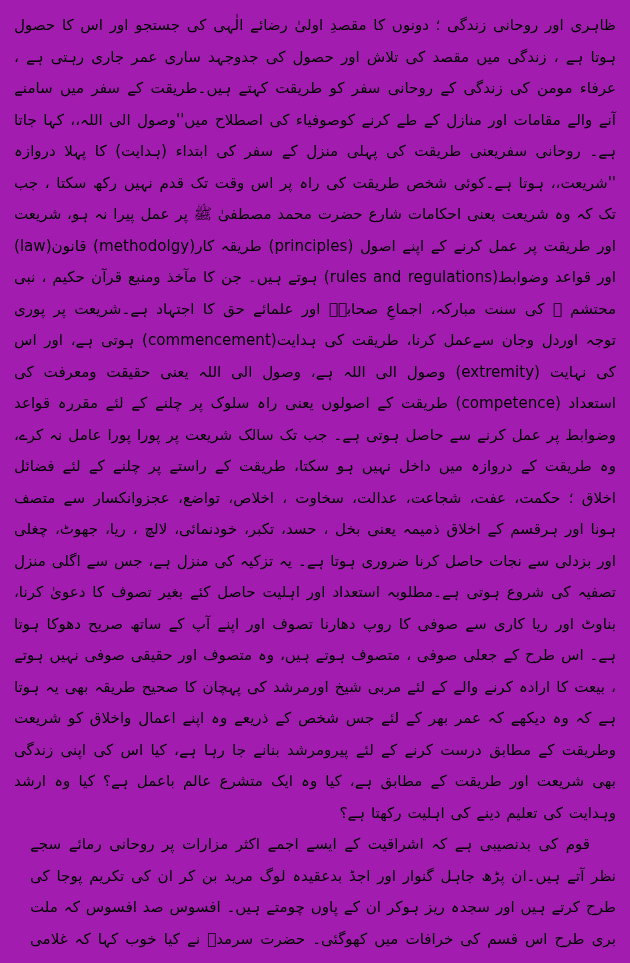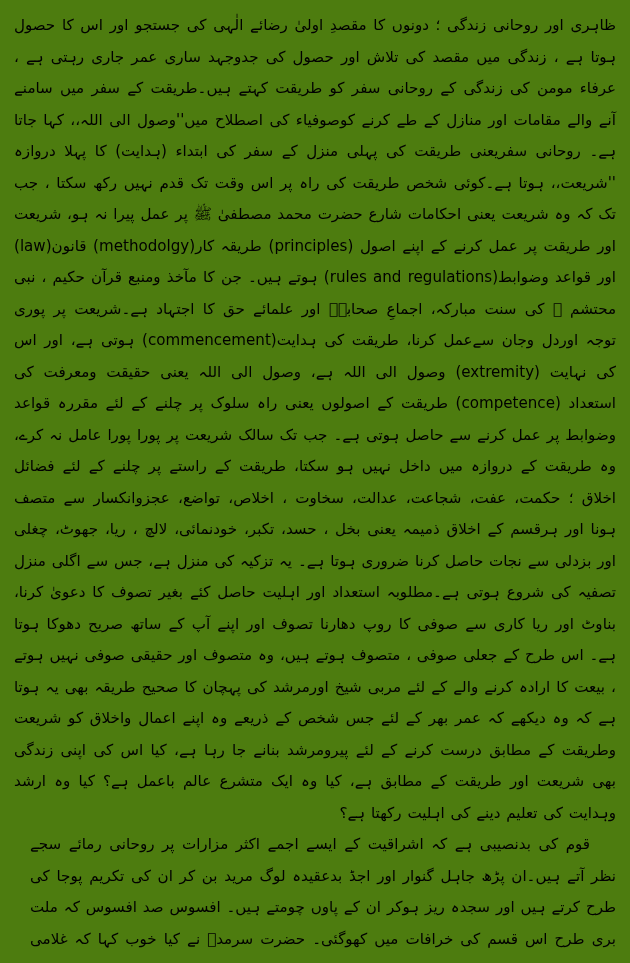--- a/index.html
+++ b/index.html
@@ -12,21 +12,21 @@
     width: 630px;
     height: 963px;
     overflow: hidden;
     font-family: "DejaVu Sans", "Liberation Sans", sans-serif;
   }
   .page {
     box-sizing: border-box;
     width: 630px;
     height: 963px;
     padding: 10px 14px 8px 14px;
-    background: #4d7c0f;
+    background: #a21caf;
     color: #000000;
     direction: rtl;
     text-align: justify;
     text-align-last: right;
   }
   .body-text {
     font-size: 15.1px;
     line-height: 31.5px;
     letter-spacing: 0px;
     word-spacing: 1px;

